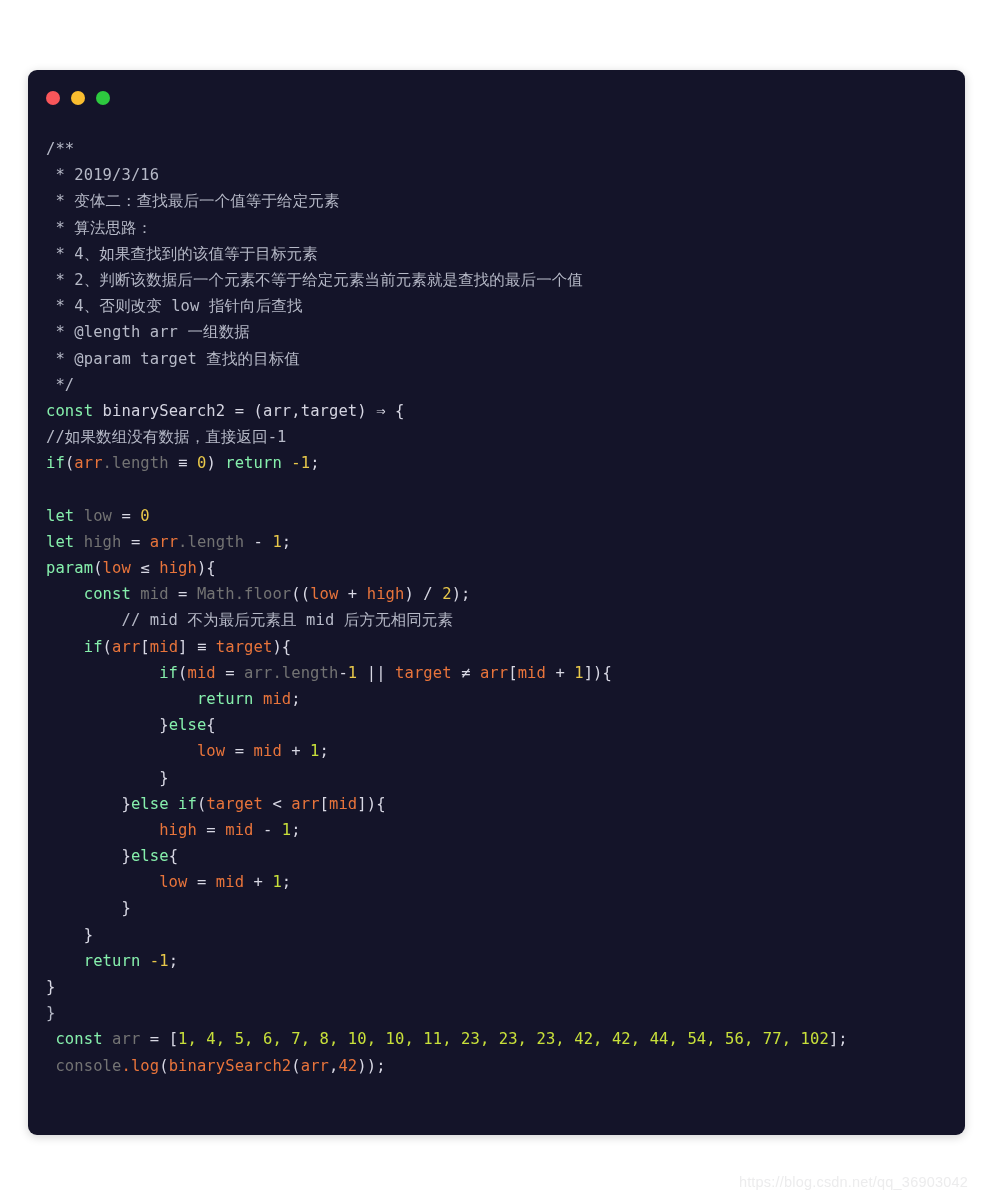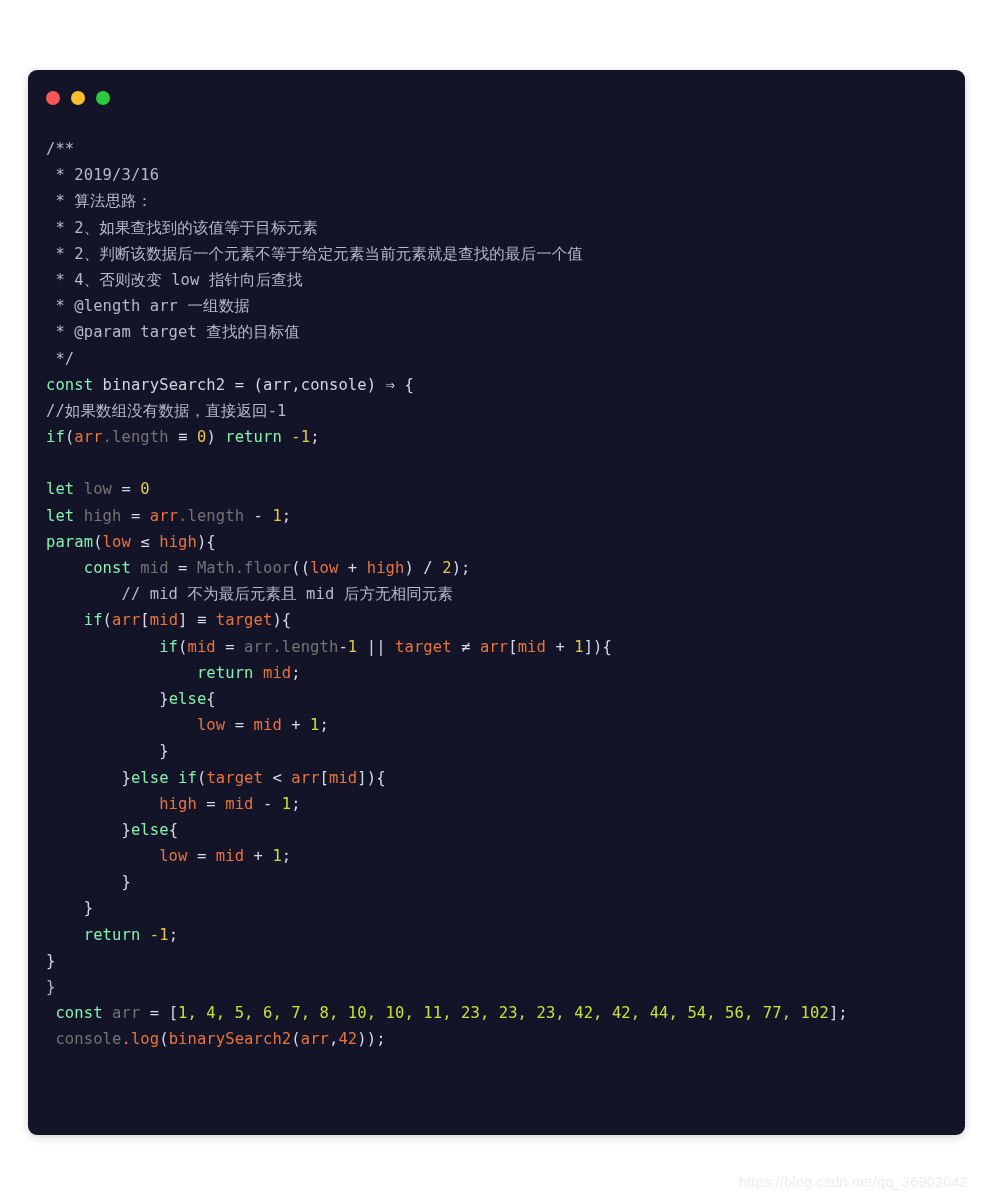--- a/index.html
+++ b/index.html
@@ -88,29 +88,30 @@
   <div id="titlebar">
     <span class="dot dot-red"></span>
     <span class="dot dot-yellow"></span>
     <span class="dot dot-green"></span>
   </div>
 
   <div id="code-area">
 
     <div class="line"><span class="cmt">/**</span></div>
     <div class="line"><span class="cmt"> * 2019/3/16</span></div>
+    <div class="line"><span class="cmt"> * 变体二：查找最后一个值等于给定元素</span></div>
     <div class="line"><span class="cmt"> * 算法思路：</span></div>
-    <div class="line"><span class="cmt"> * 2、如果查找到的该值等于目标元素</span></div>
+    <div class="line"><span class="cmt"> * 4、如果查找到的该值等于目标元素</span></div>
     <div class="line"><span class="cmt"> * 2、判断该数据后一个元素不等于给定元素当前元素就是查找的最后一个值</span></div>
     <div class="line"><span class="cmt"> * 4、否则改变 low 指针向后查找</span></div>
     <div class="line"><span class="cmt"> * @length arr 一组数据</span></div>
     <div class="line"><span class="cmt"> * @param target 查找的目标值</span></div>
     <div class="line"><span class="cmt"> */</span></div>
 
-    <div class="line"><span class="kw">const</span><span class="op"> </span><span class="fn">binarySearch2</span><span class="op"> = (</span><span class="fn">arr,console</span><span class="op">) ⇒ {</span></div>
+    <div class="line"><span class="kw">const</span><span class="op"> </span><span class="fn">binarySearch2</span><span class="op"> = (</span><span class="fn">arr,target</span><span class="op">) ⇒ {</span></div>
 
     <div class="line"><span class="cmt">//如果数组没有数据，直接返回-1</span></div>
 
     <div class="line"><span class="kw">if</span><span class="op">(</span><span class="var">arr</span><span class="pl">.length</span><span class="op"> ≡ </span><span class="numy">0</span><span class="op">) </span><span class="kw">return</span><span class="op"> </span><span class="numy">-1</span><span class="op">;</span></div>
 
     <div class="line blank"></div>
 
     <div class="line"><span class="kw">let</span><span class="op"> </span><span class="pl">low</span><span class="op"> = </span><span class="numy">0</span></div>
 
     <div class="line"><span class="kw">let</span><span class="op"> </span><span class="pl">high</span><span class="op"> = </span><span class="var">arr</span><span class="pl">.length</span><span class="op"> - </span><span class="numy">1</span><span class="op">;</span></div>

